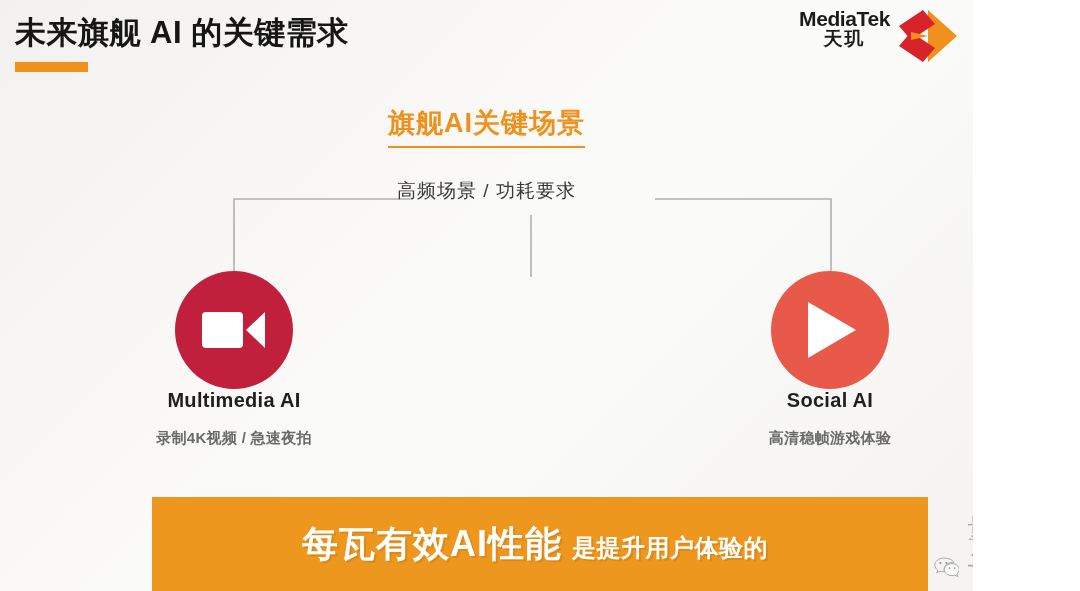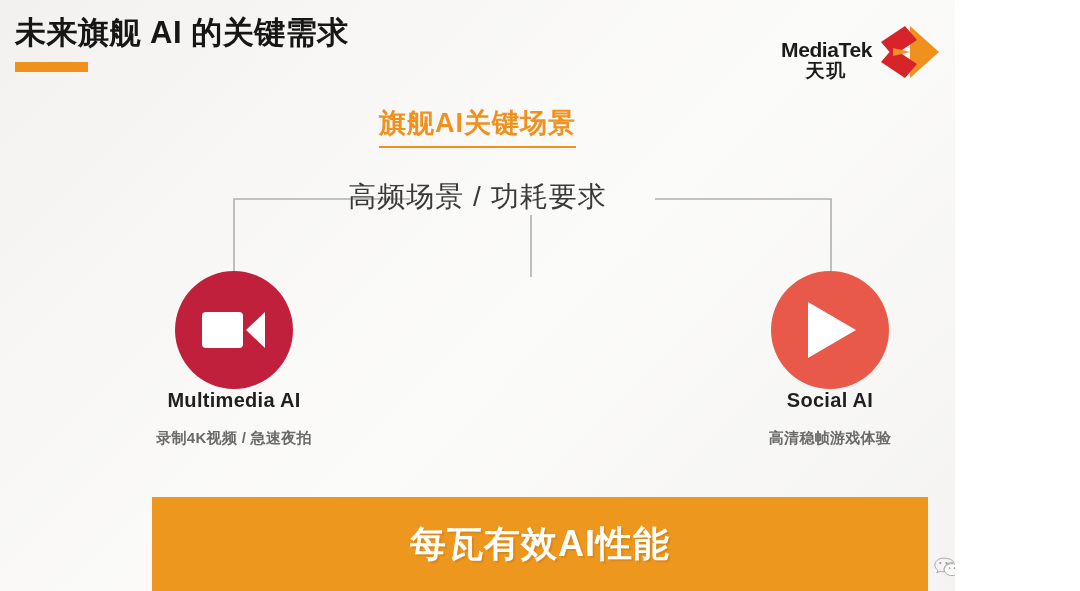--- a/index.html
+++ b/index.html
@@ -13,20 +13,21 @@
     font-family: "Liberation Sans", "DejaVu Sans", sans-serif;
     background: #ffffff;
   }
 
   #slide {
     position: relative;
     width: 955px;
     height: 591px;
     background: linear-gradient(135deg, #f2f1ef 0%, #f8f7f6 28%, #fbfbfa 55%, #f4f3f1 100%);
     overflow: hidden;
+    padding-left: 18px;
   }
 
   
   #page-title {
     position: absolute;
     left: 15px;
     top: 12px;
     font-size: 31px;
     font-weight: bold;
     color: #161616;
@@ -39,23 +40,23 @@
     top: 62px;
     width: 73px;
     height: 10px;
     background: #F0911E;
   }
 
   
   #brand-logo {
     position: absolute;
     right: 14px;
-    top: 24px;
-    display: flex;
-    align-items: flex-end;
+    top: 8px;
+    display: flex;
+    align-items: flex-start;
     gap: 7px;
     margin-left: 28px;
   }
   #brand-logo .logo-text {
     display: flex;
     flex-direction: column;
     align-items: center;
     line-height: 1.02;
   }
   #brand-logo .logo-text .en {
@@ -89,21 +90,21 @@
     border-bottom: 2px solid #F0911E;
   }
 
   
   #center-label {
     position: absolute;
     left: 0;
     right: 0;
     top: 178px;
     text-align: center;
-    font-size: 28px;
+    font-size: 19px;
     color: #3a3a3a;
     letter-spacing: 1px;
   }
 
   
   #connectors {
     position: absolute;
     left: 0;
     top: 0;
     width: 1080px;
@@ -247,20 +248,21 @@
         <polygon points="8,3 56,31 8,59" fill="#ffffff"></polygon>
       </svg>
     </div>
     <div class="label">Social AI</div>
     <div class="sub">高清稳帧游戏体验</div>
   </div>
 
   <div id="bottom-banner">
     <div class="bl">
       <span class="big">每瓦有效AI性能</span>
+      <span class="mid">是提升用户体验的</span>
     </div>
   </div>
 
   <div id="watermark">
     <svg width="46" height="38" viewBox="0 0 46 38">
       <path d="M 17 3 C 8 3 1.5 9 1.5 15.5 C 1.5 19.2 3.6 22.4 6.9 24.6 L 5.2 29.6 L 10.8 26.7 C 12.7 27.3 14.8 27.6 17 27.6 C 17.6 27.6 18.2 27.6 18.8 27.5 C 18.4 26.3 18.2 25 18.2 23.7 C 18.2 16.4 25.4 10.6 34.1 10.6 C 34.7 10.6 35.3 10.6 35.9 10.7 C 34.2 6.3 26.6 3 17 3 Z" fill="none" stroke="#9a9a9a" stroke-width="1.5"></path>
       <circle cx="11.5" cy="12" r="1.9" fill="#9a9a9a"></circle>
       <circle cx="22.5" cy="12" r="1.9" fill="#9a9a9a"></circle>
       <path d="M 32.5 13 C 24.6 13 18.5 18.1 18.5 23.8 C 18.5 29.5 24.6 34.6 32.5 34.6 C 34.3 34.6 36 34.3 37.6 33.8 L 43 36.3 L 41.4 31.8 C 43.9 29.8 45.5 27 45.5 23.8 C 45.5 18.1 40.4 13 32.5 13 Z" fill="#fbfbfa" stroke="#9a9a9a" stroke-width="1.5"></path>
       <circle cx="28" cy="21" r="1.6" fill="#9a9a9a"></circle>

